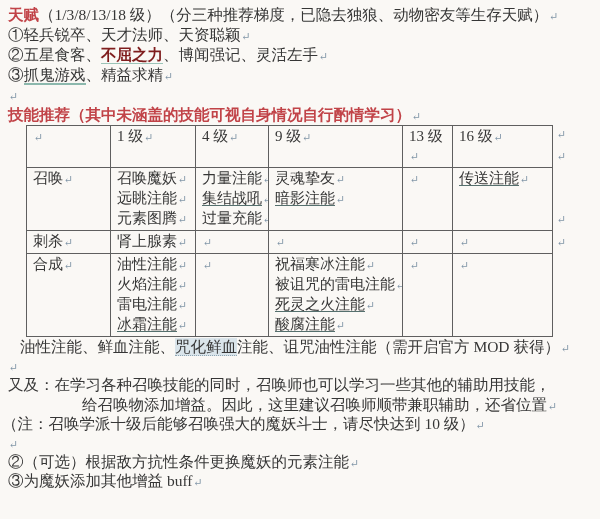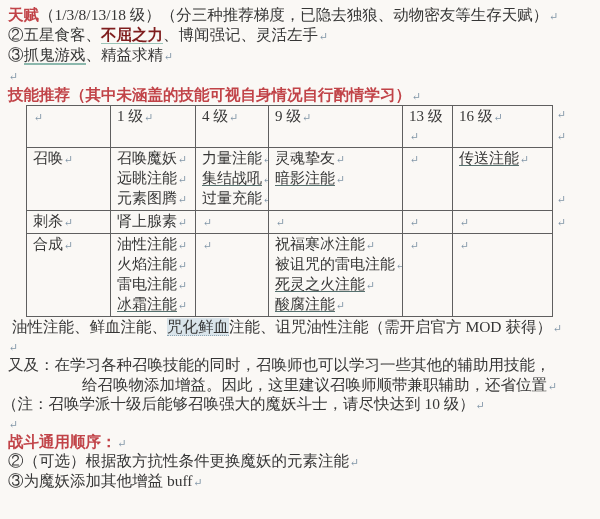--- a/index.html
+++ b/index.html
@@ -32,31 +32,34 @@
   }
   table.skill td {
     border:1px solid #5f5f5f;
     vertical-align:top;
     padding:1px 0 1px 6px;
     line-height:19px;
     overflow:hidden;
   }
   .cl { white-space:nowrap; }
   .xpc { position:absolute; left:530px; }
-  .ind12 { margin-left:4px; }
+  .ind12 { margin-left:12px; }
   .ind32 { margin-left:32px;text-align:center; }
   .neg6 { margin-left:-6px; }
 </style>
 </head>
 <body>
 
 <div class="page">
 
   <div class="line">
     <span class="red b">天赋</span><span>（1/3/8/13/18 级）（分三种推荐梯度，已隐去独狼、动物密友等生存天赋）</span><i class="pc">↵</i>
+  </div>
+  <div class="line">
+    <span>①轻兵锐卒、天才法师、天资聪颖</span><i class="pc">↵</i>
   </div>
   <div class="line">
     <span>②五星食客、</span><span class="green">不屈之力</span><span>、博闻强记、灵活左手</span><i class="pc">↵</i>
   </div>
   <div class="line">
     <span>③</span><span class="gu">抓鬼游戏</span><span>、精益求精</span><i class="pc">↵</i>
   </div>
   <div class="line">
     <i class="pc">↵</i>
   </div>
@@ -157,23 +160,20 @@
     <div class="line ind32">
       <span>给召唤物添加增益。因此，这里建议召唤师顺带兼职辅助，还省位置</span><i class="pc">↵</i>
     </div>
     <div class="line neg6">
       <span>（注：召唤学派十级后能够召唤强大的魔妖斗士，请尽快达到 10 级）</span><i class="pc">↵</i>
     </div>
     <div class="line">
       <i class="pc">↵</i>
     </div>
     <div class="line">
-      <span class="red b">战斗通用顺序：</span><i class="pc">↵</i>
-    </div>
-    <div class="line">
       <span>②（可选）根据敌方抗性条件更换魔妖的元素注能</span><i class="pc">↵</i>
     </div>
     <div class="line">
       <span>③为魔妖添加其他增益 buff</span><i class="pc">↵</i>
     </div>
 
   </div>
 
 </div>
 

